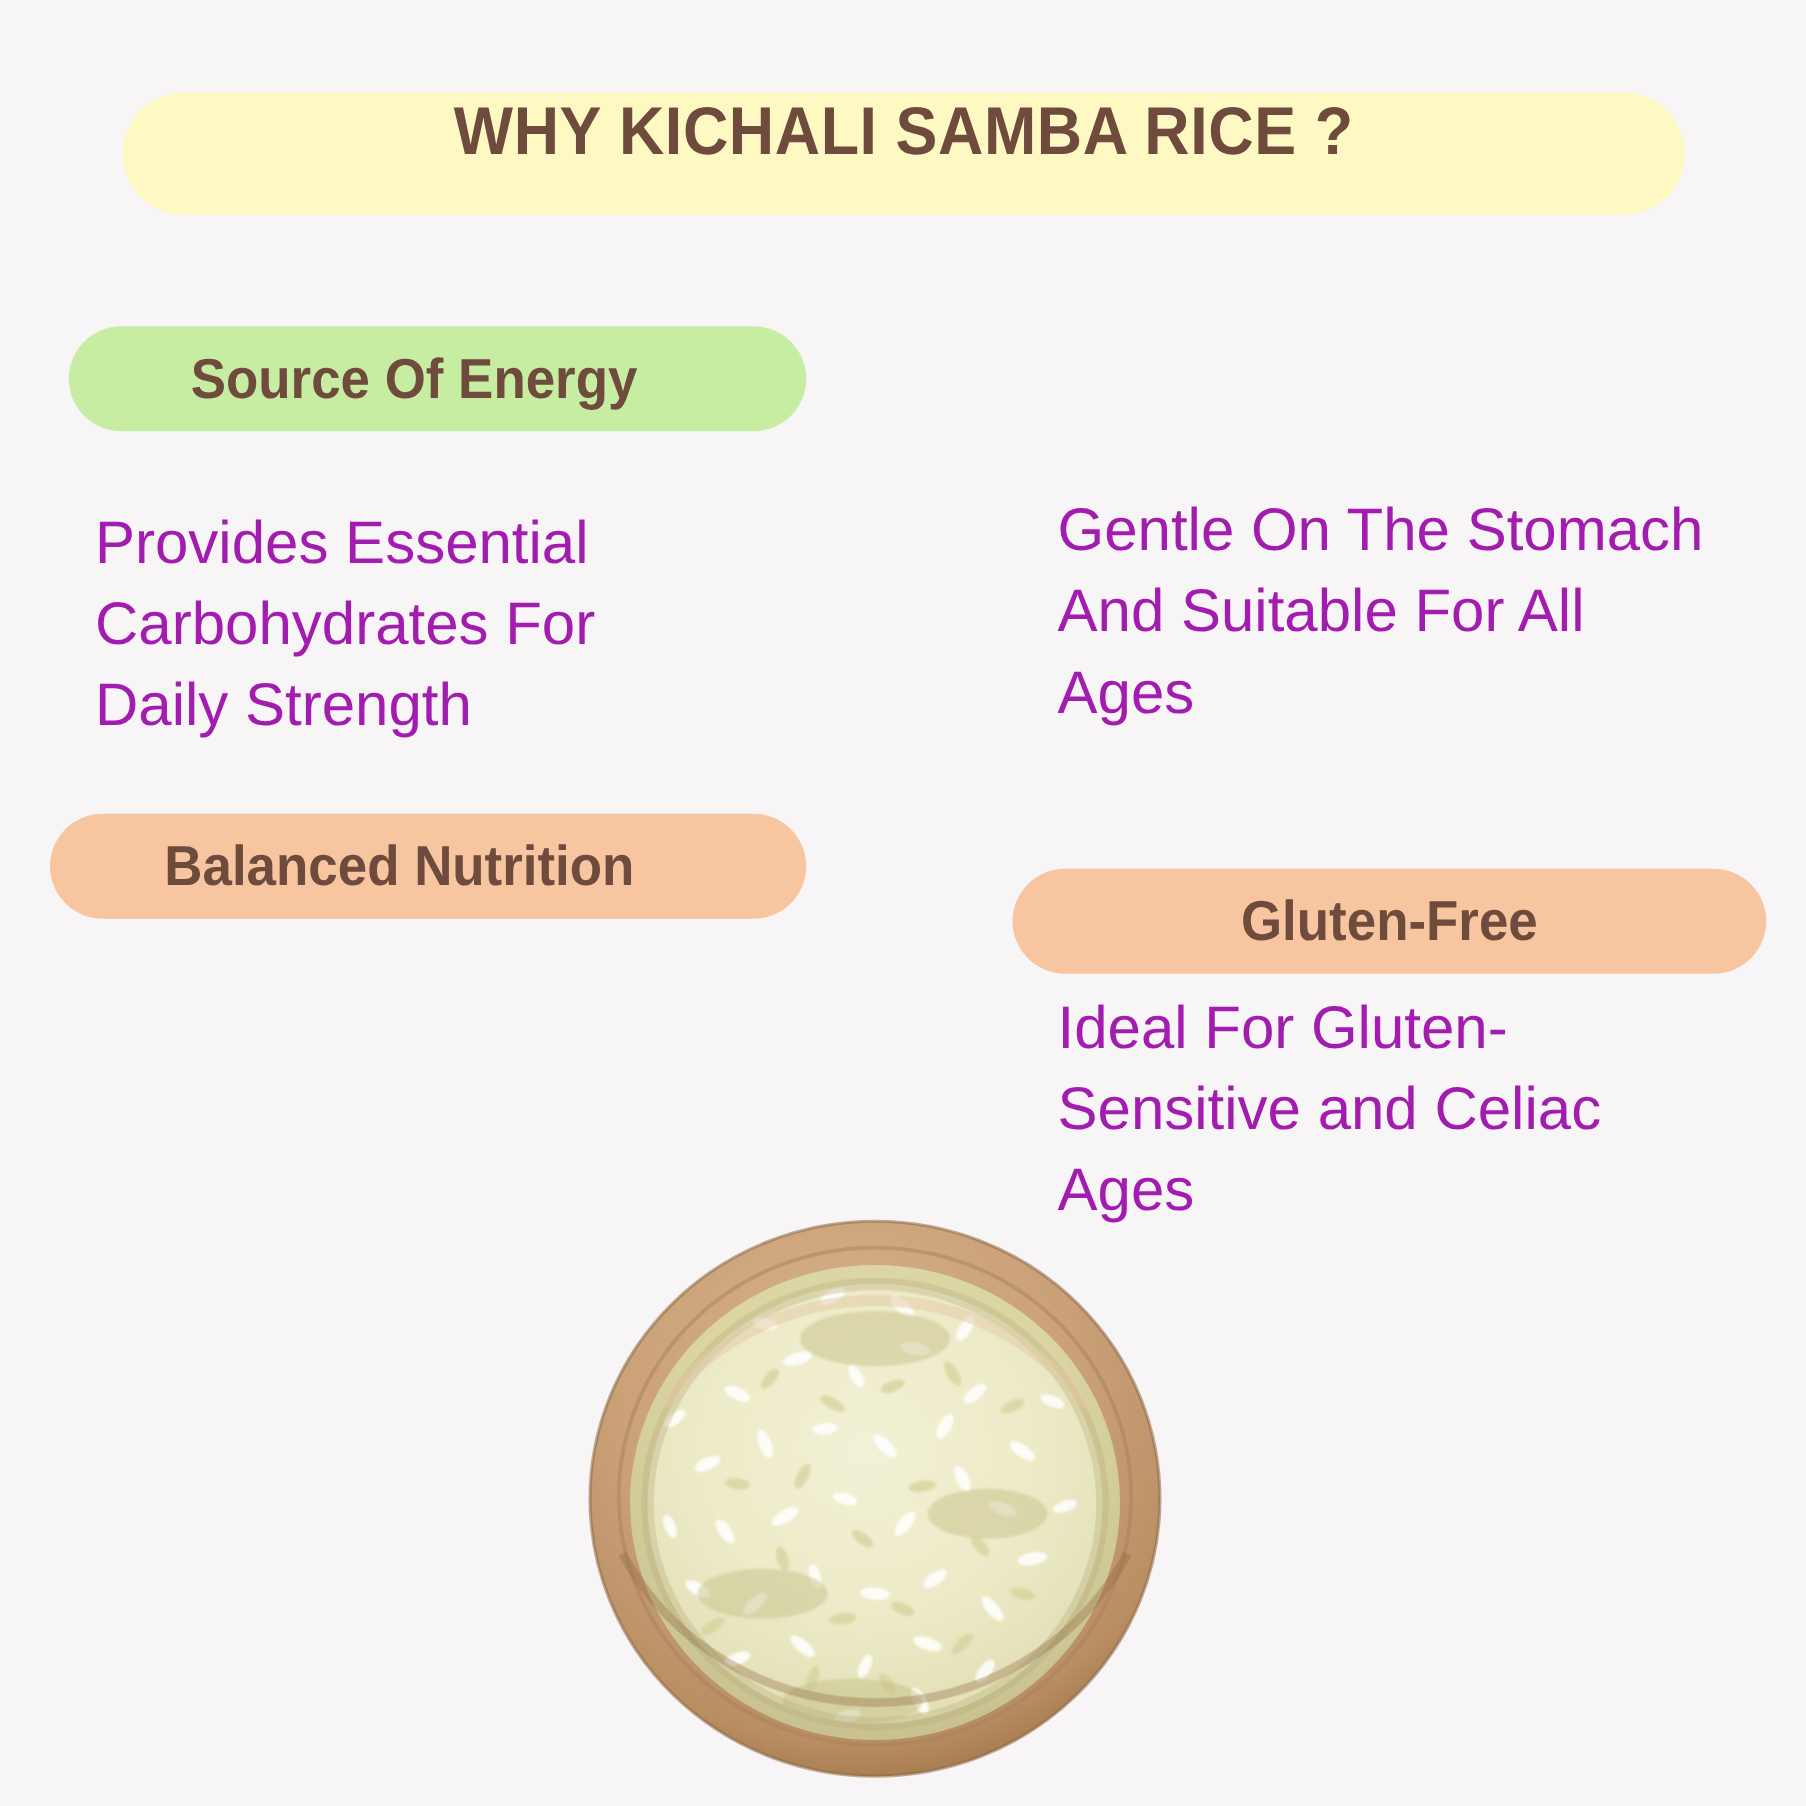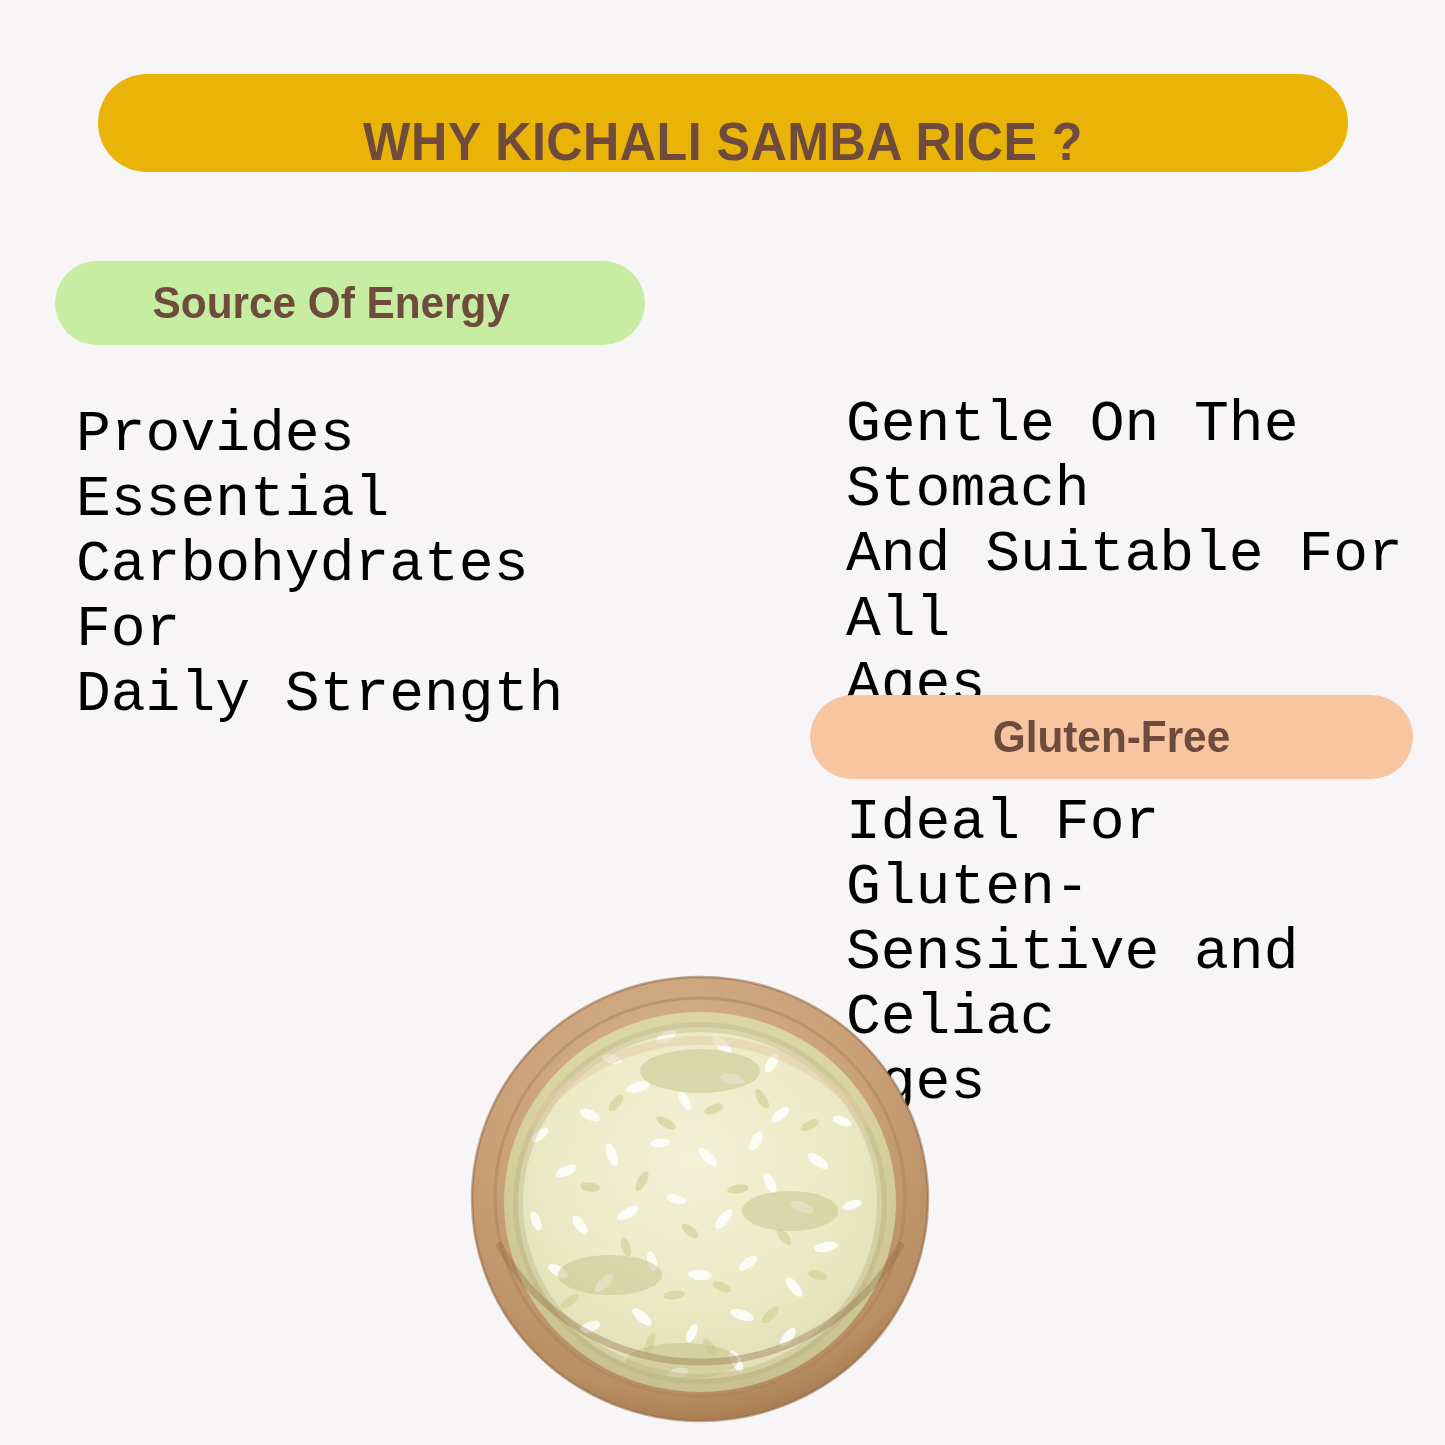--- a/index.html
+++ b/index.html
@@ -13,23 +13,23 @@
     position:relative;
     width:1445px; height:1445px;
     background:#f7f5f6;
   }
 
   
   .title-pill {
     position:absolute;
     left:98px; top:74px;
     width:1250px; height:98px;
-    background:#eab308;
+    background:#fef9c3;
     border-radius:49px;
-    display:flex; align-items:flex-end; justify-content:center;
+    display:flex; align-items:flex-start; justify-content:center;
   }
   .title-text {
     font-family:"Liberation Sans", sans-serif;
     font-weight:bold;
     font-size:54px;
     letter-spacing:0.5px;
     color:#6e4b3c;
     white-space:nowrap;
     transform:scaleX(0.93);
   }
@@ -61,25 +61,25 @@
   #pill-gluten    { left:810px; top:651px; width:603px;margin-top:44px; }
 
   #pill-energy    .pill-text { padding-left:85px; }
   #pill-digestion .pill-text { padding-left:68px; }
   #pill-nutrition .pill-text { padding-left:78px; }
   #pill-gluten    .pill-text { text-align:center; }
 
   
   .body-text {
     position:absolute;
-    font-family:Liberation Mono, monospace;
+    font-family:Liberation Sans, sans-serif;
     font-weight:normal;
-    font-size:58px;
+    font-size:48px;
     line-height:65px;
-    color:#000000;
+    color:#a21caf;
     white-space:pre-line;
   }
   #copy-energy    { left:76px;  top:402px; width:560px; }
   #copy-digestion { left:846px; top:392px; width:560px; }
   #copy-nutrition { left:76px;  top:790px; width:600px; }
   #copy-gluten    { left:846px; top:790px; width:560px; }
 
   
   #bowl-wrap {
     position:absolute;
@@ -101,20 +101,23 @@
     <div class="pill-text">Source Of Energy</div>
   </div>
   <div class="body-text" id="copy-energy">Provides Essential
 Carbohydrates For
 Daily Strength</div>
 
   <div class="body-text" id="copy-digestion">Gentle On The Stomach
 And Suitable For All
 Ages</div>
 
+  <div class="pill peach" id="pill-nutrition">
+    <div class="pill-text">Balanced Nutrition</div>
+  </div>
 
   <div class="pill peach" id="pill-gluten">
     <div class="pill-text center">Gluten-Free</div>
   </div>
   <div class="body-text" id="copy-gluten"> Ideal For Gluten-
 Sensitive and Celiac
 Ages</div>
 
   <div id="bowl-wrap">
     <svg id="bowl-svg" viewBox="0 0 460 448" xmlns="http://www.w3.org/2000/svg">

